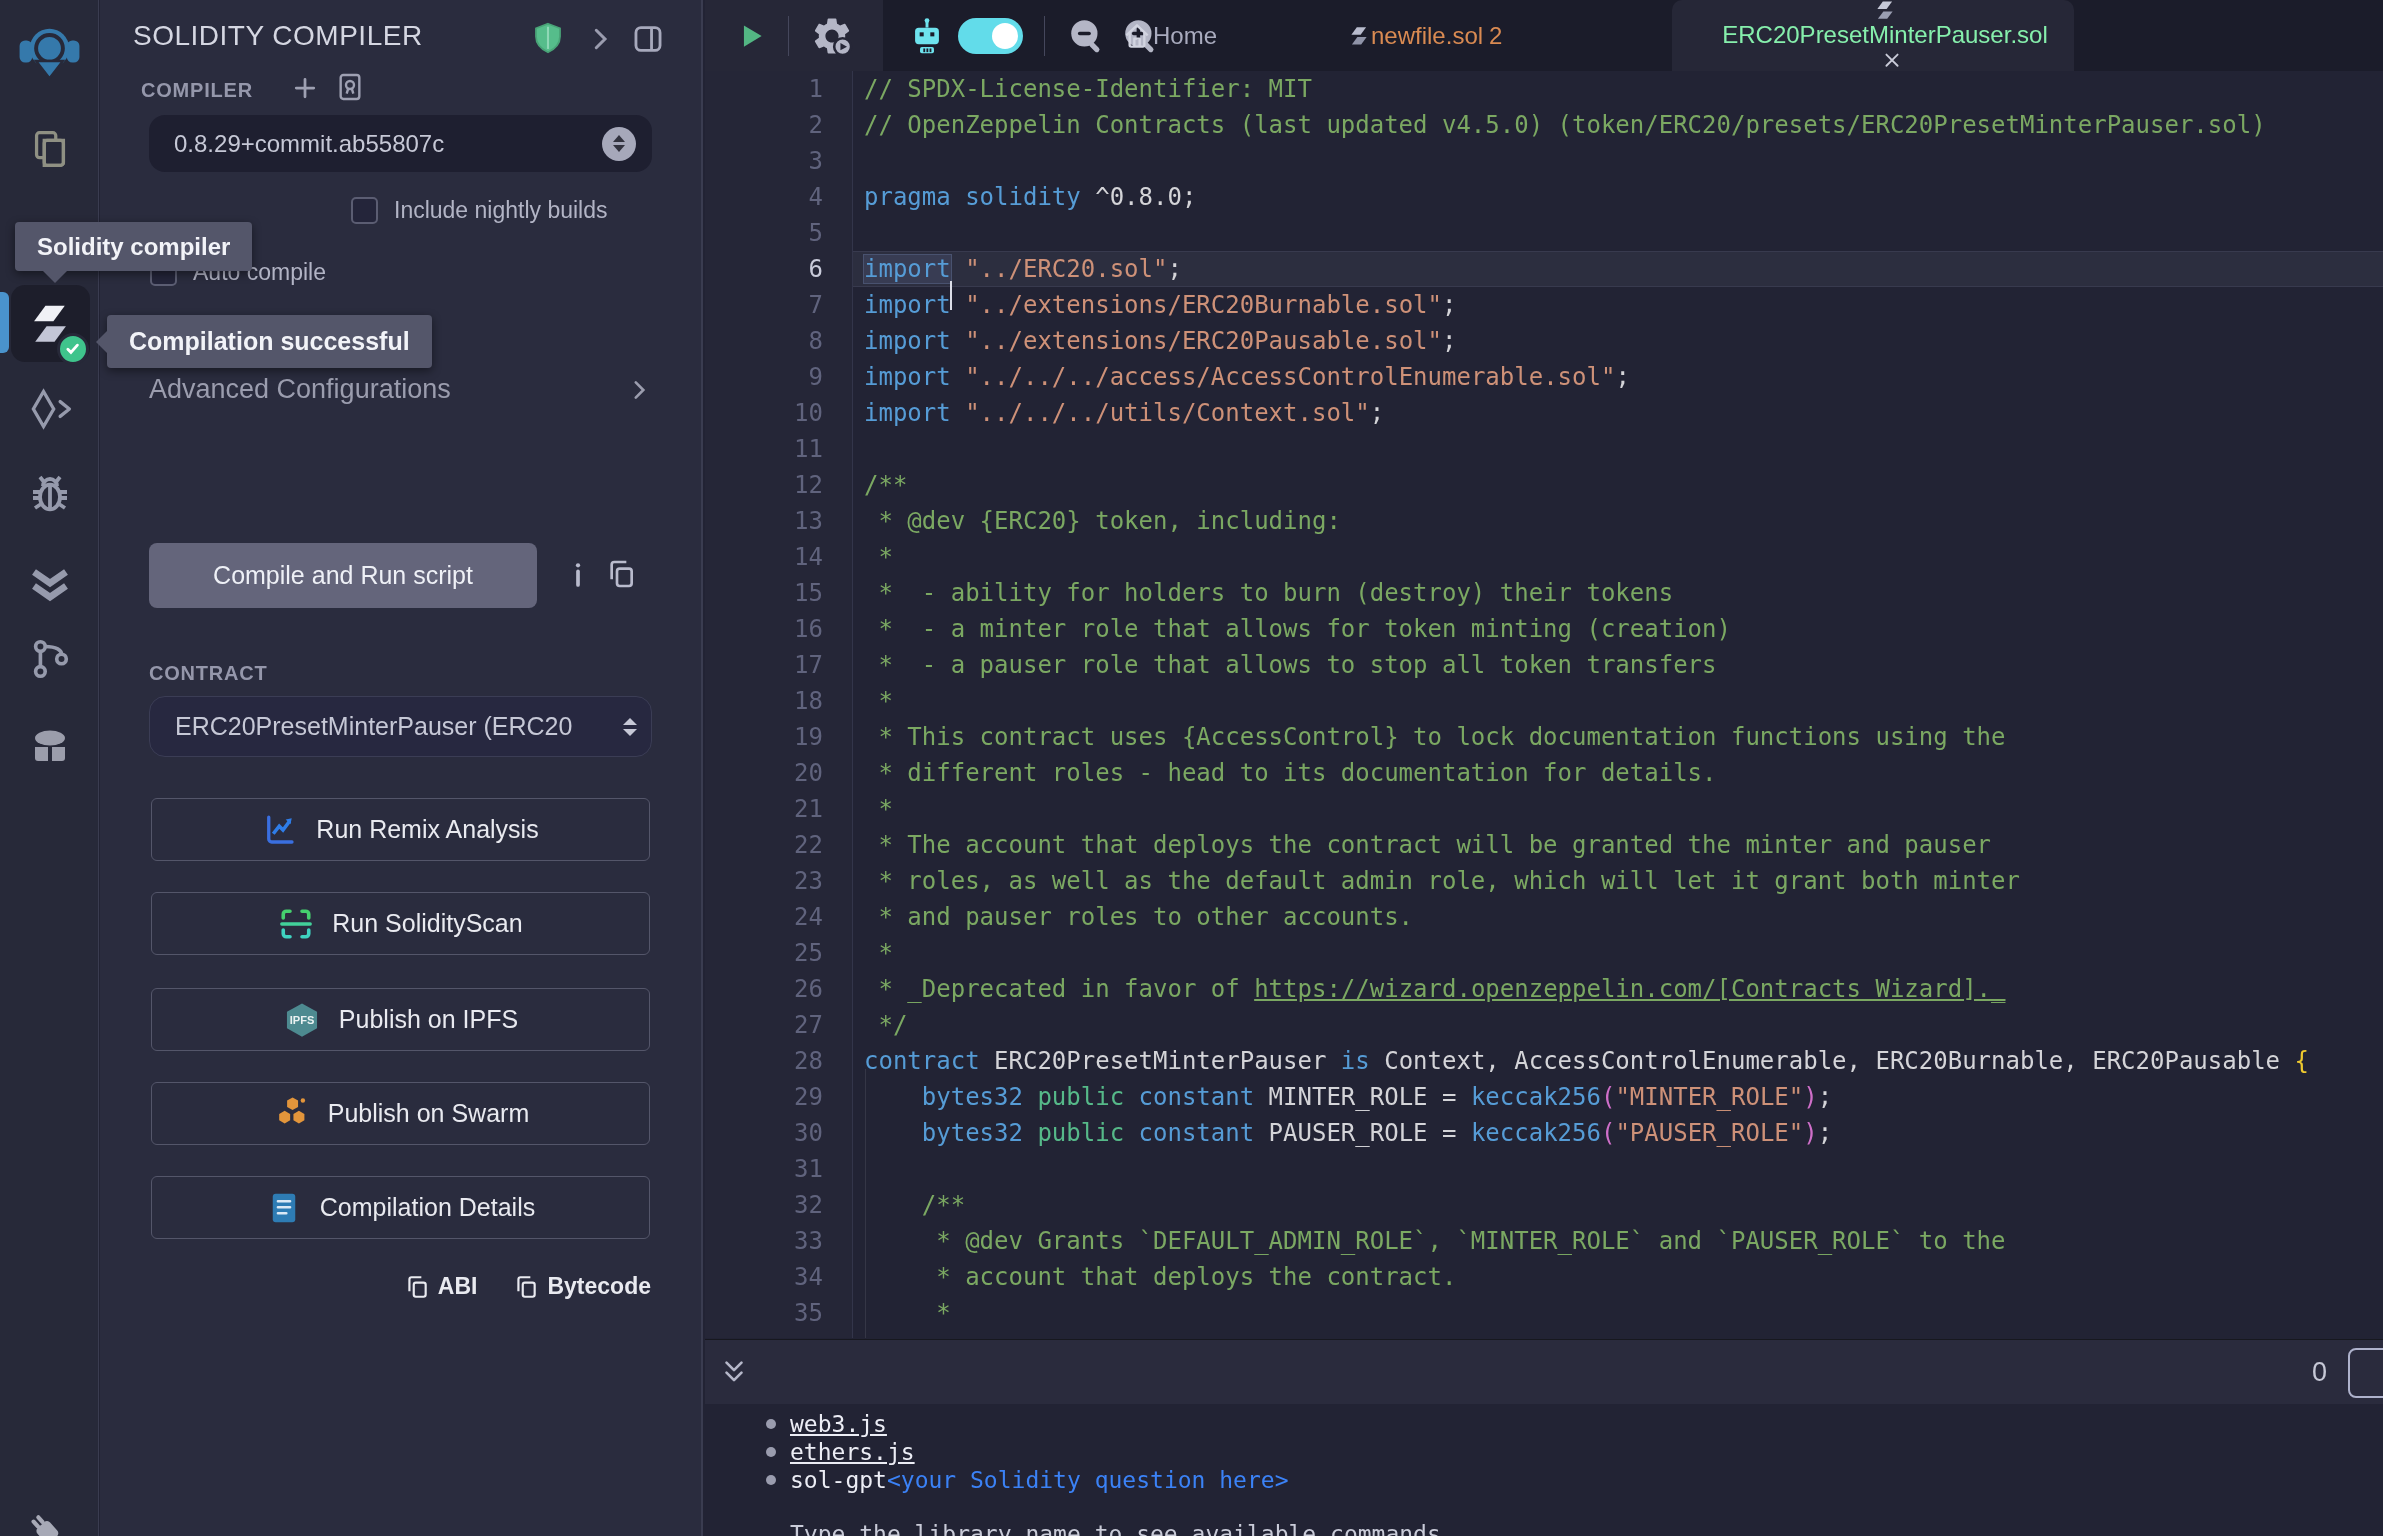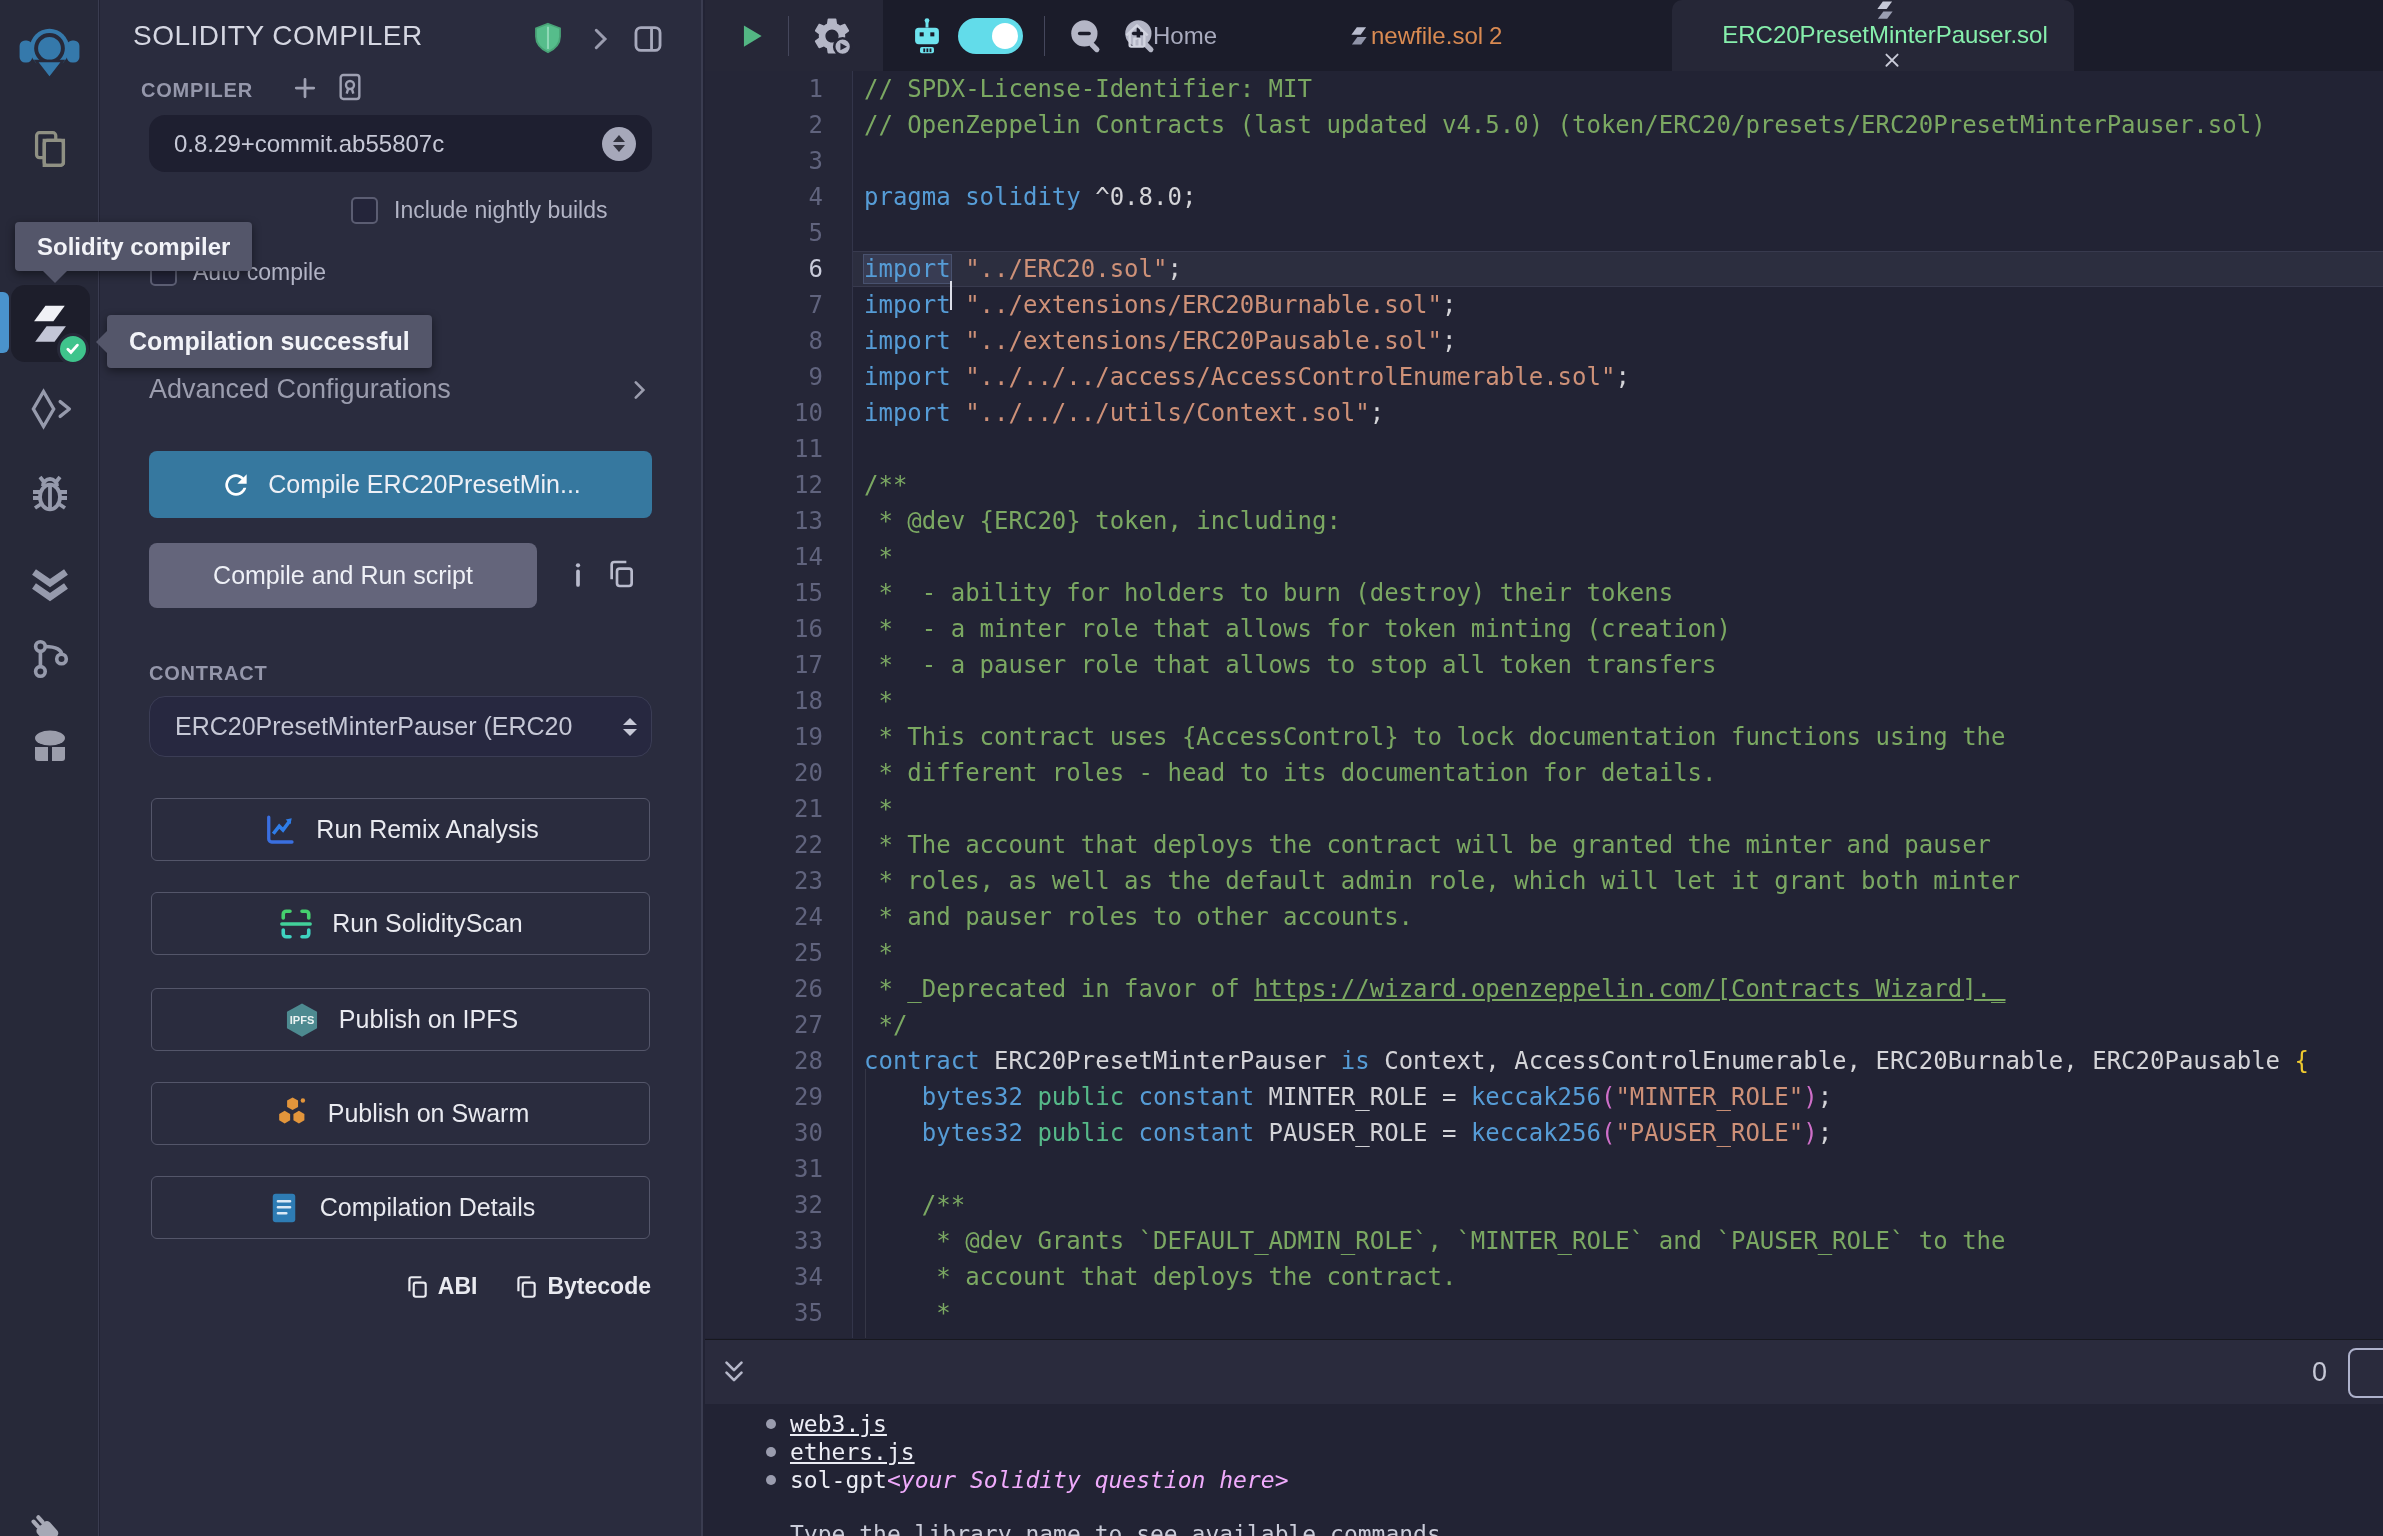--- a/index.html
+++ b/index.html
@@ -109,21 +109,21 @@
   .term-badge { position:absolute; right:57px; color:#c6c8d6; font-size:27px; }
   .term-cutbox { position:absolute; right:-14px; top:8px; width:50px; height:50px;
     border:2px solid #aeb2cc; border-radius:8px; background:#2a2b3d; }
   .term-body { position:absolute; left:0; top:1404px; width:1679px; height:133px; background:#222334;
     font-family:"DejaVu Sans Mono", monospace; font-size:23px; color:#e4e5ee; overflow:hidden; padding-top:6px; }
   .tline { height:28px; line-height:28px; display:flex; align-items:center; }
   .tline .bullet { width:10px; height:10px; border-radius:50%; background:#9a9cae; margin-left:61px;
     margin-right:14px; flex:0 0 auto; }
   .tseg.tlink { text-decoration:underline; color:#ecedf5; }
   .tseg.tplain { color:#ecedf5; }
-  .tseg.thint { font-style:italic; color:#f0abfc; }
+  .tseg.thint { color:#3b82f6; }
   .term-footer { margin-top:26px; margin-left:85px; color:#c9cbd8; height:28px; line-height:28px; }
 
   svg { display:block; }
 </style>
 </head>
 <body>
 
 <div class="rail">
   <div class="rail-item" style="top:12px;">
     <svg width="63" height="63" viewBox="0 0 40 40">
@@ -258,26 +258,20 @@
     <span>Hide warnings</span>
   </div>
 
   <div class="adv-row">
     <span>Advanced Configurations</span>
     <svg width="26" height="26" viewBox="0 0 24 24" fill="none" stroke="#9b9dae" stroke-width="2.4" stroke-linecap="round">
         <path d="M9 5 L16 12 L9 19"></path>
       </svg>
   </div>
 
-  <div class="btn-primary">
-    <svg width="32" height="32" viewBox="0 0 24 24">
-        <path fill="#ffffff" d="M17.65 6.35A8 8 0 1 0 19.73 14h-2.08A6 6 0 1 1 12 6c1.66 0 3.14.69 4.22 1.78L13 11h7V4l-2.35 2.35z"></path>
-      </svg>
-    <span>Compile ERC20PresetMin...</span>
-  </div>
 
   <div class="btn-gray">
     <span>Compile and Run script</span>
   </div>
   <div class="mini-ic" style="left:461px;">
     <svg width="34" height="34" viewBox="0 0 24 24" fill="none" stroke="#b9bbcd" stroke-width="2.6" stroke-linecap="round">
         <circle cx="12" cy="5.2" r="1.5" fill="#b9bbcd" stroke="none"></circle>
         <path d="M12 9.5 V19"></path>
       </svg>
   </div>

